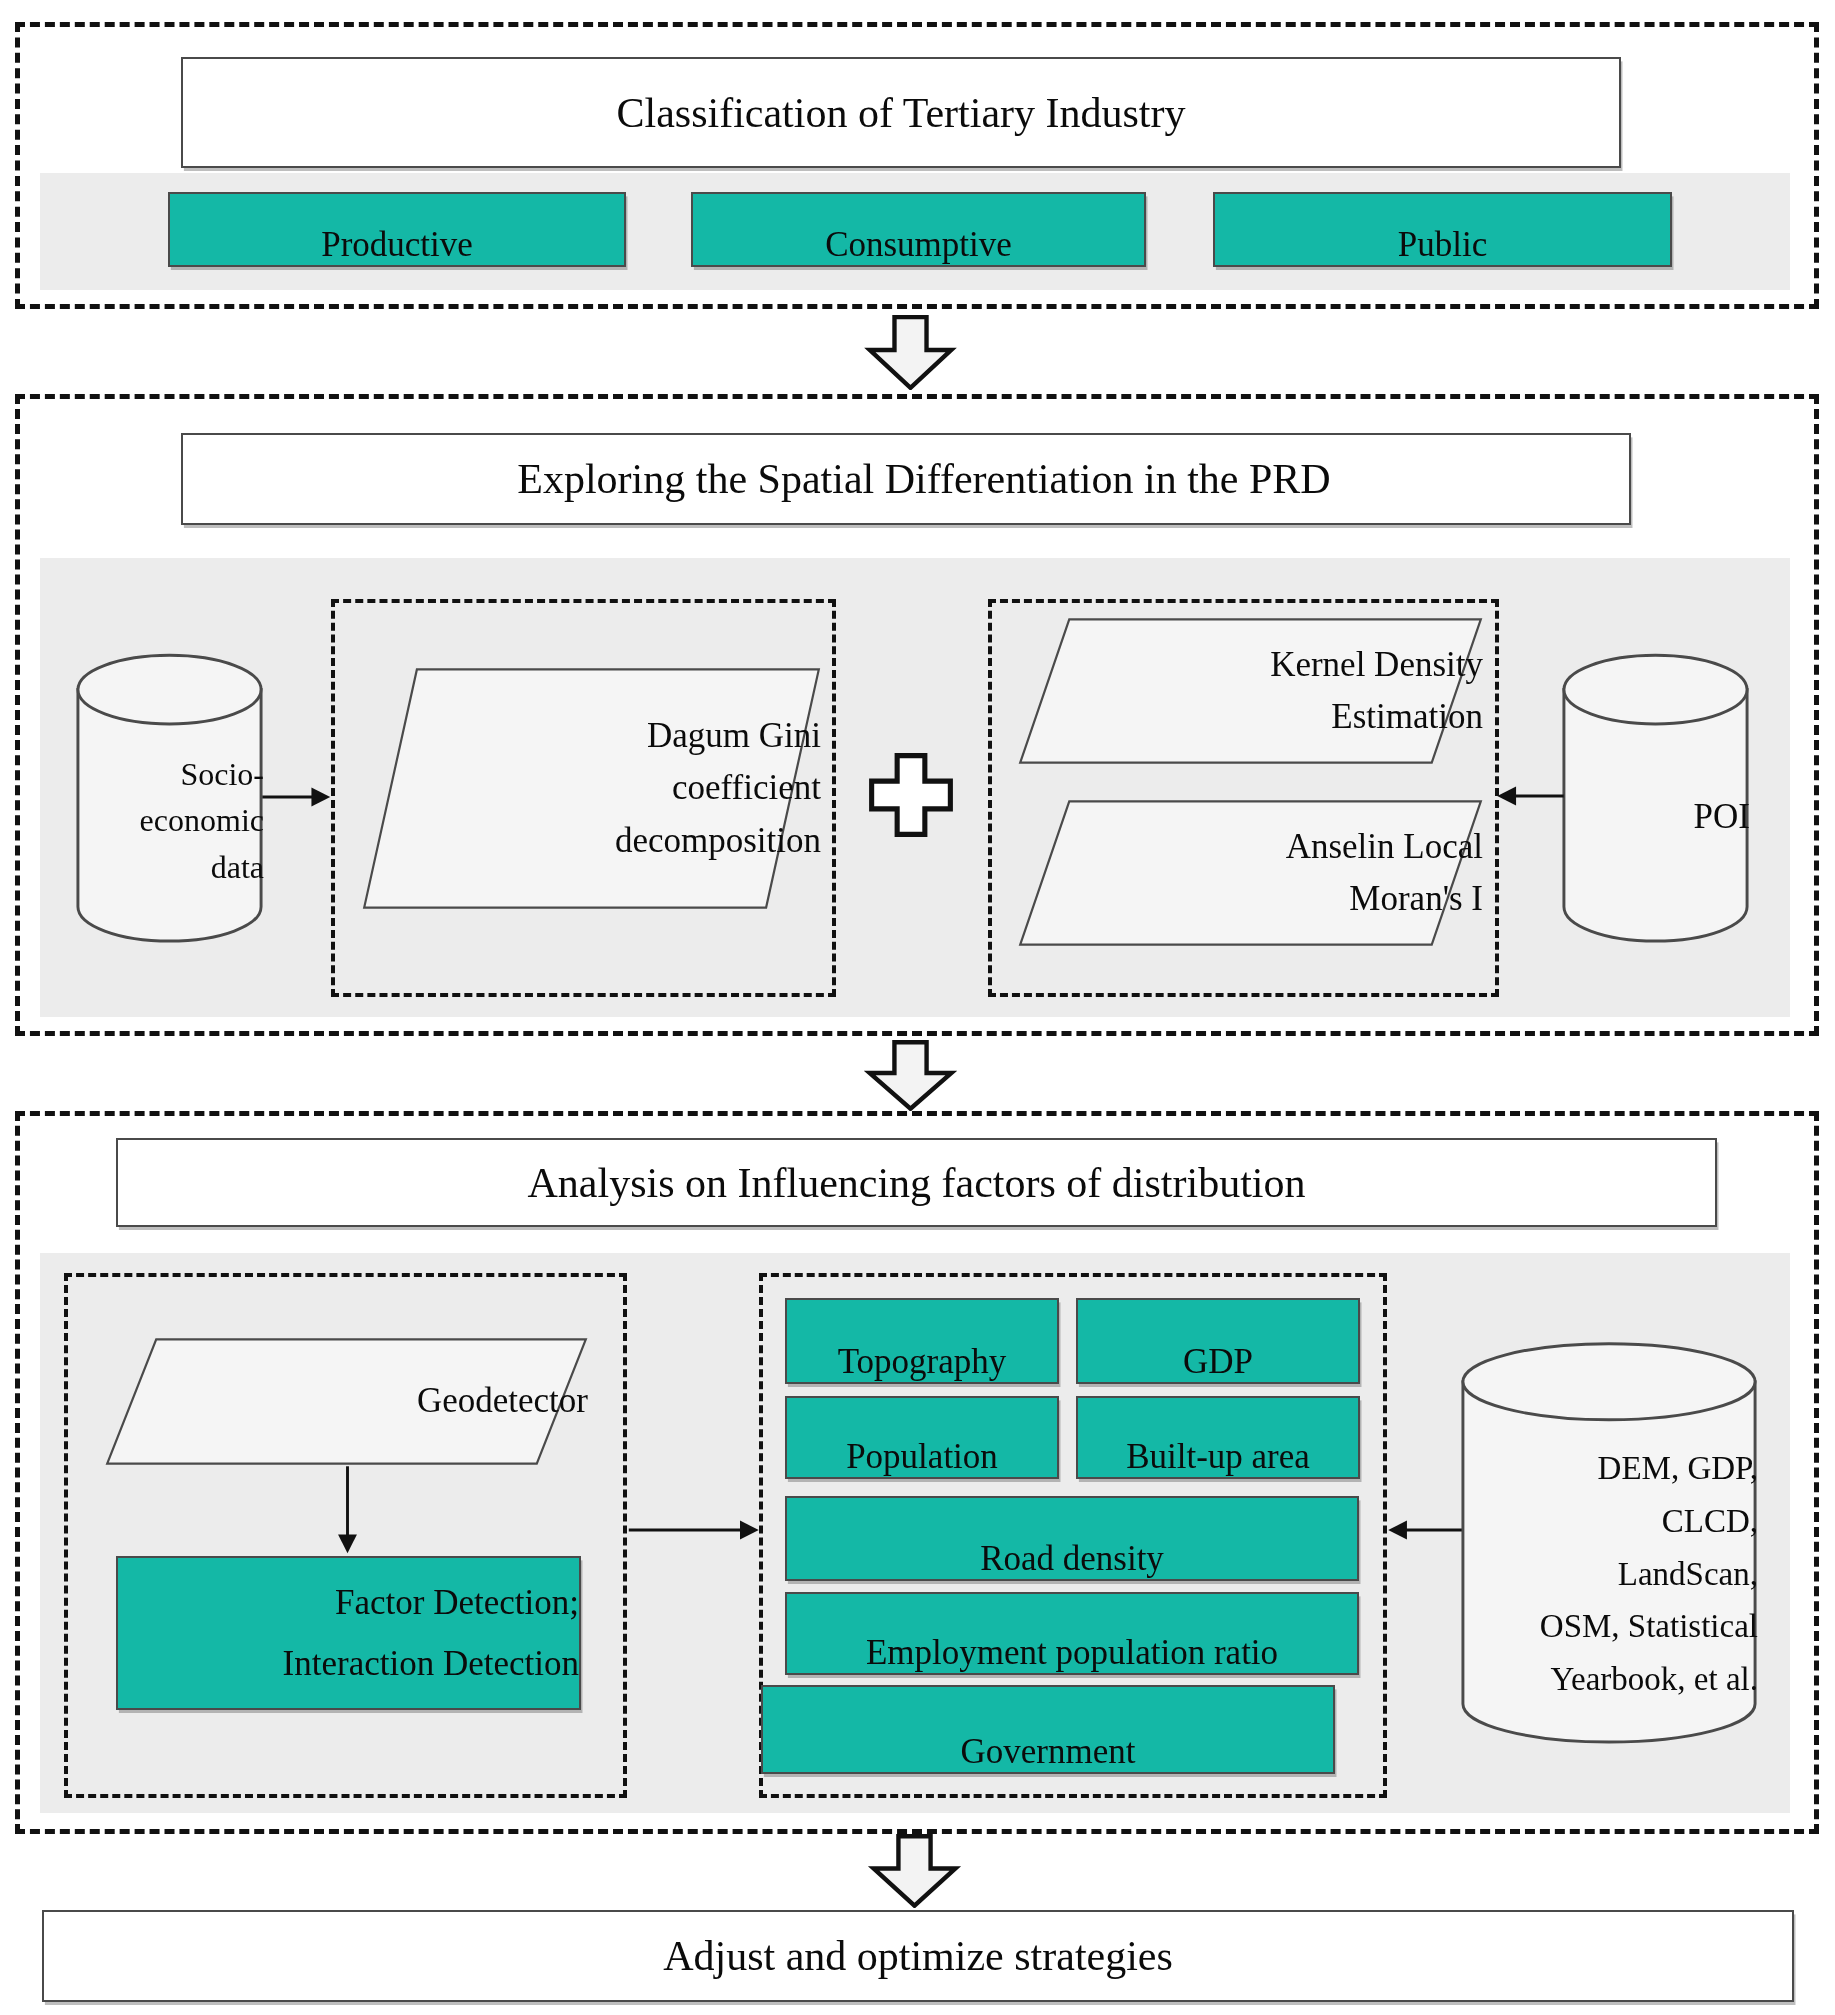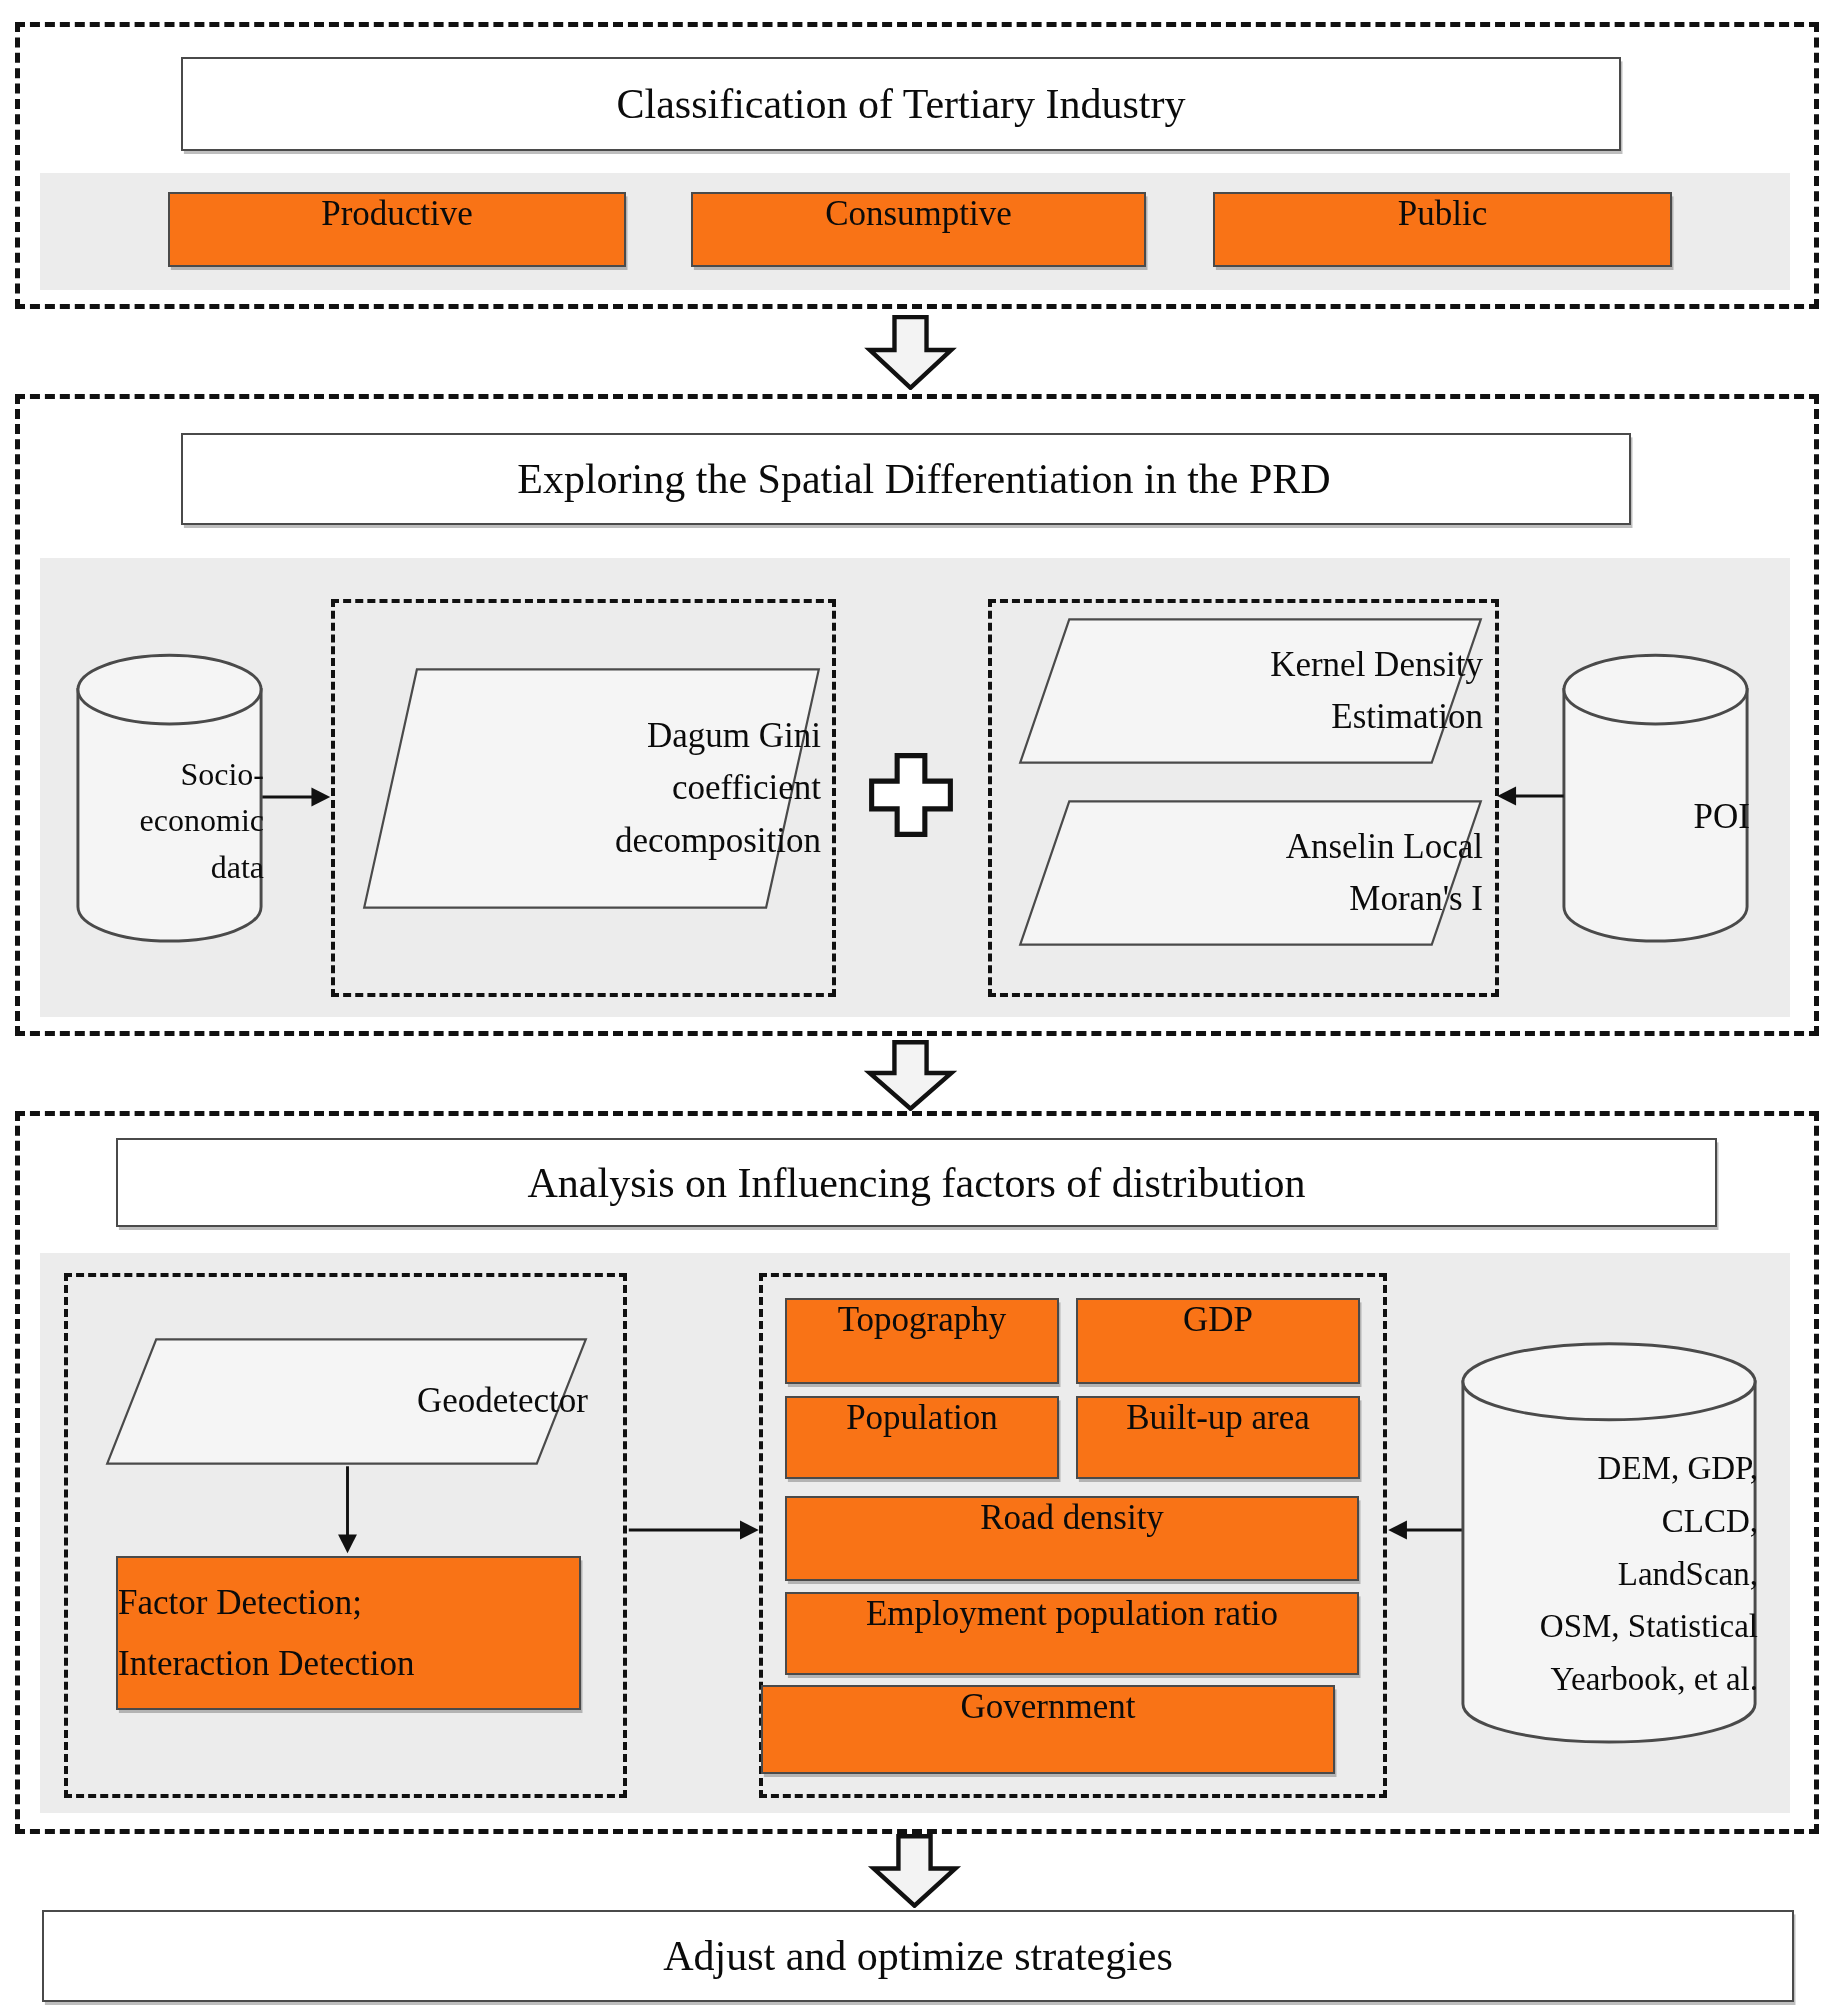--- a/index.html
+++ b/index.html
@@ -11,42 +11,42 @@
   .abs{position:absolute;}
   .dashed-sec{position:absolute;border:5.1px dashed #111;background:#ffffff;box-sizing:border-box;}
   .inner-dashed{position:absolute;border:4.4px dashed #111;box-sizing:border-box;background:transparent;}
   .band{position:absolute;background:#ececec;}
   .titlebox{
     position:absolute;background:#ffffff;border:2.2px solid #4a4a4a;box-sizing:border-box;
     display:flex;align-items:center;justify-content:center;
     font-size:42px;box-shadow:2.2px 3.7px 0 -0.7px rgba(110,110,110,.45);
   }
   .lbox{
-    position:absolute;background:#f97316;border:2.2px solid #4a4a4a;box-sizing:border-box;
-    display:flex;align-items:flex-start;justify-content:center;text-align:center;
+    position:absolute;background:#14b8a6;border:2.2px solid #4a4a4a;box-sizing:border-box;
+    display:flex;align-items:flex-end;justify-content:center;text-align:center;
     font-size:35px;box-shadow:2.2px 3.7px 0 -0.7px rgba(110,110,110,.45);
   }
   .para-label,.cyl-label{
     position:absolute;left:0;top:0;width:100%;height:100%;
     display:flex;flex-direction:column;align-items:flex-end;justify-content:center;
     text-align:center;pointer-events:none;
   }
   .para-label{font-size:35px;line-height:1.5;}
   .cyl-label{font-size:32px;line-height:1.45;}
   svg{display:block;}
   .shape{position:absolute;}
 </style>
 </head>
 <body>
 
 <div class="canvas">
 
   <div class="dashed-sec" style="left:14.6px;top:22px;width:1804px;height:287px;"></div>
   <div class="band" style="left:40px;top:173px;width:1750px;height:117px;"></div>
-  <div class="titlebox" style="left:181px;top:57px;width:1440px;height:94px;">
+  <div class="titlebox" style="left:181px;top:57px;width:1440px;height:111px;">
     <span>Classification of Tertiary Industry</span>
   </div>
   <div class="lbox" style="left:168px;top:192px;width:458px;height:75px;">
     <span>Productive</span>
   </div>
   <div class="lbox" style="left:691px;top:192px;width:455px;height:75px;">
     <span>Consumptive</span>
   </div>
   <div class="lbox" style="left:1213px;top:192px;width:459px;height:75px;">
     <span>Public</span>

